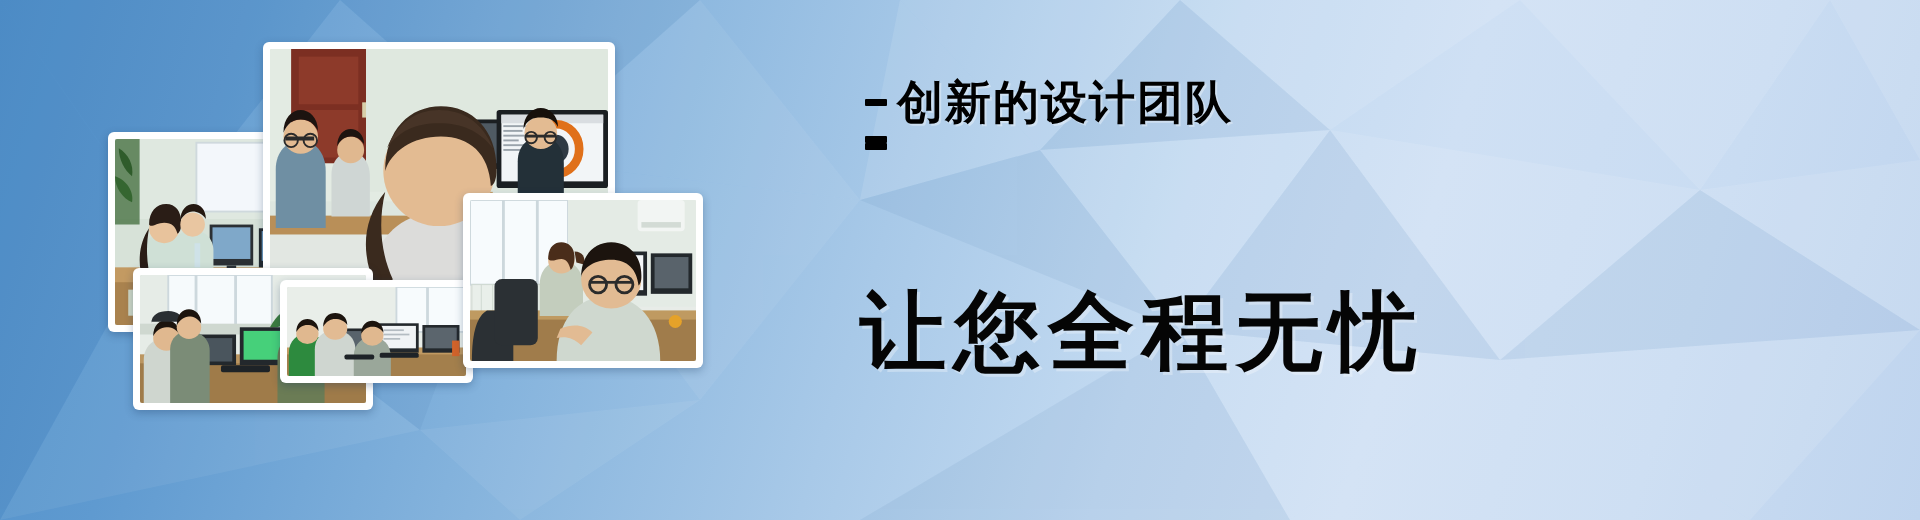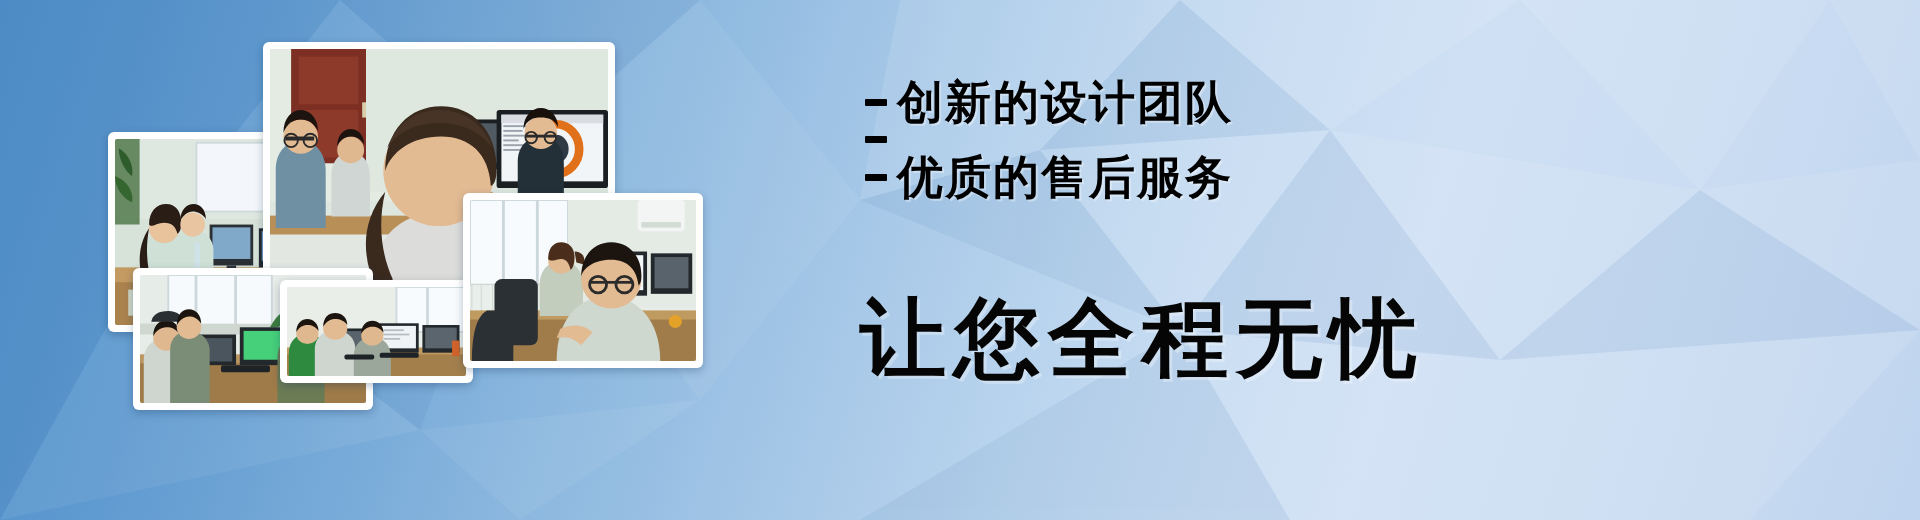--- a/index.html
+++ b/index.html
@@ -33,24 +33,24 @@
     font-size:46px;line-height:68px;font-weight:700;color:#000;
     letter-spacing:2px;
     font-family:"DejaVu Sans","Liberation Sans",sans-serif;
     text-shadow:2px 2px 0 rgba(255,255,255,.35);
   }
   .dash{
     display:inline-block;width:22px;height:7px;background:#000;
     margin-right:10px;flex:0 0 auto;border-radius:1px;
   }
   .headline{
-    position:absolute;left:0;top:290px;
+    position:absolute;left:0;top:276px;
     font-size:86px;line-height:110px;font-weight:700;color:#050505;
     letter-spacing:8px;
-    font-family:Liberation Mono, monospace;
+    font-family:Liberation Sans, sans-serif;
     text-shadow:3px 3px 0 rgba(255,255,255,.30);
     white-space:nowrap;
   }
 </style>
 </head>
 <body>
 
 <div id="banner">
 
   <svg id="poly" viewBox="0 0 1920 520" preserveAspectRatio="none">
@@ -356,21 +356,20 @@
     <div class="bullets">
       <div class="bline">
         <span class="dash"></span>
         <span>创新的设计团队</span>
       </div>
       <div class="bline">
         <span class="dash"></span>
       </div>
       <div class="bline">
         <span class="dash"></span>
-        <span>优质的售后服务</span>
       </div>
     </div>
 
     <div class="headline">让您全程无忧</div>
 
   </div>
 
 </div>
 
 </body></html>

